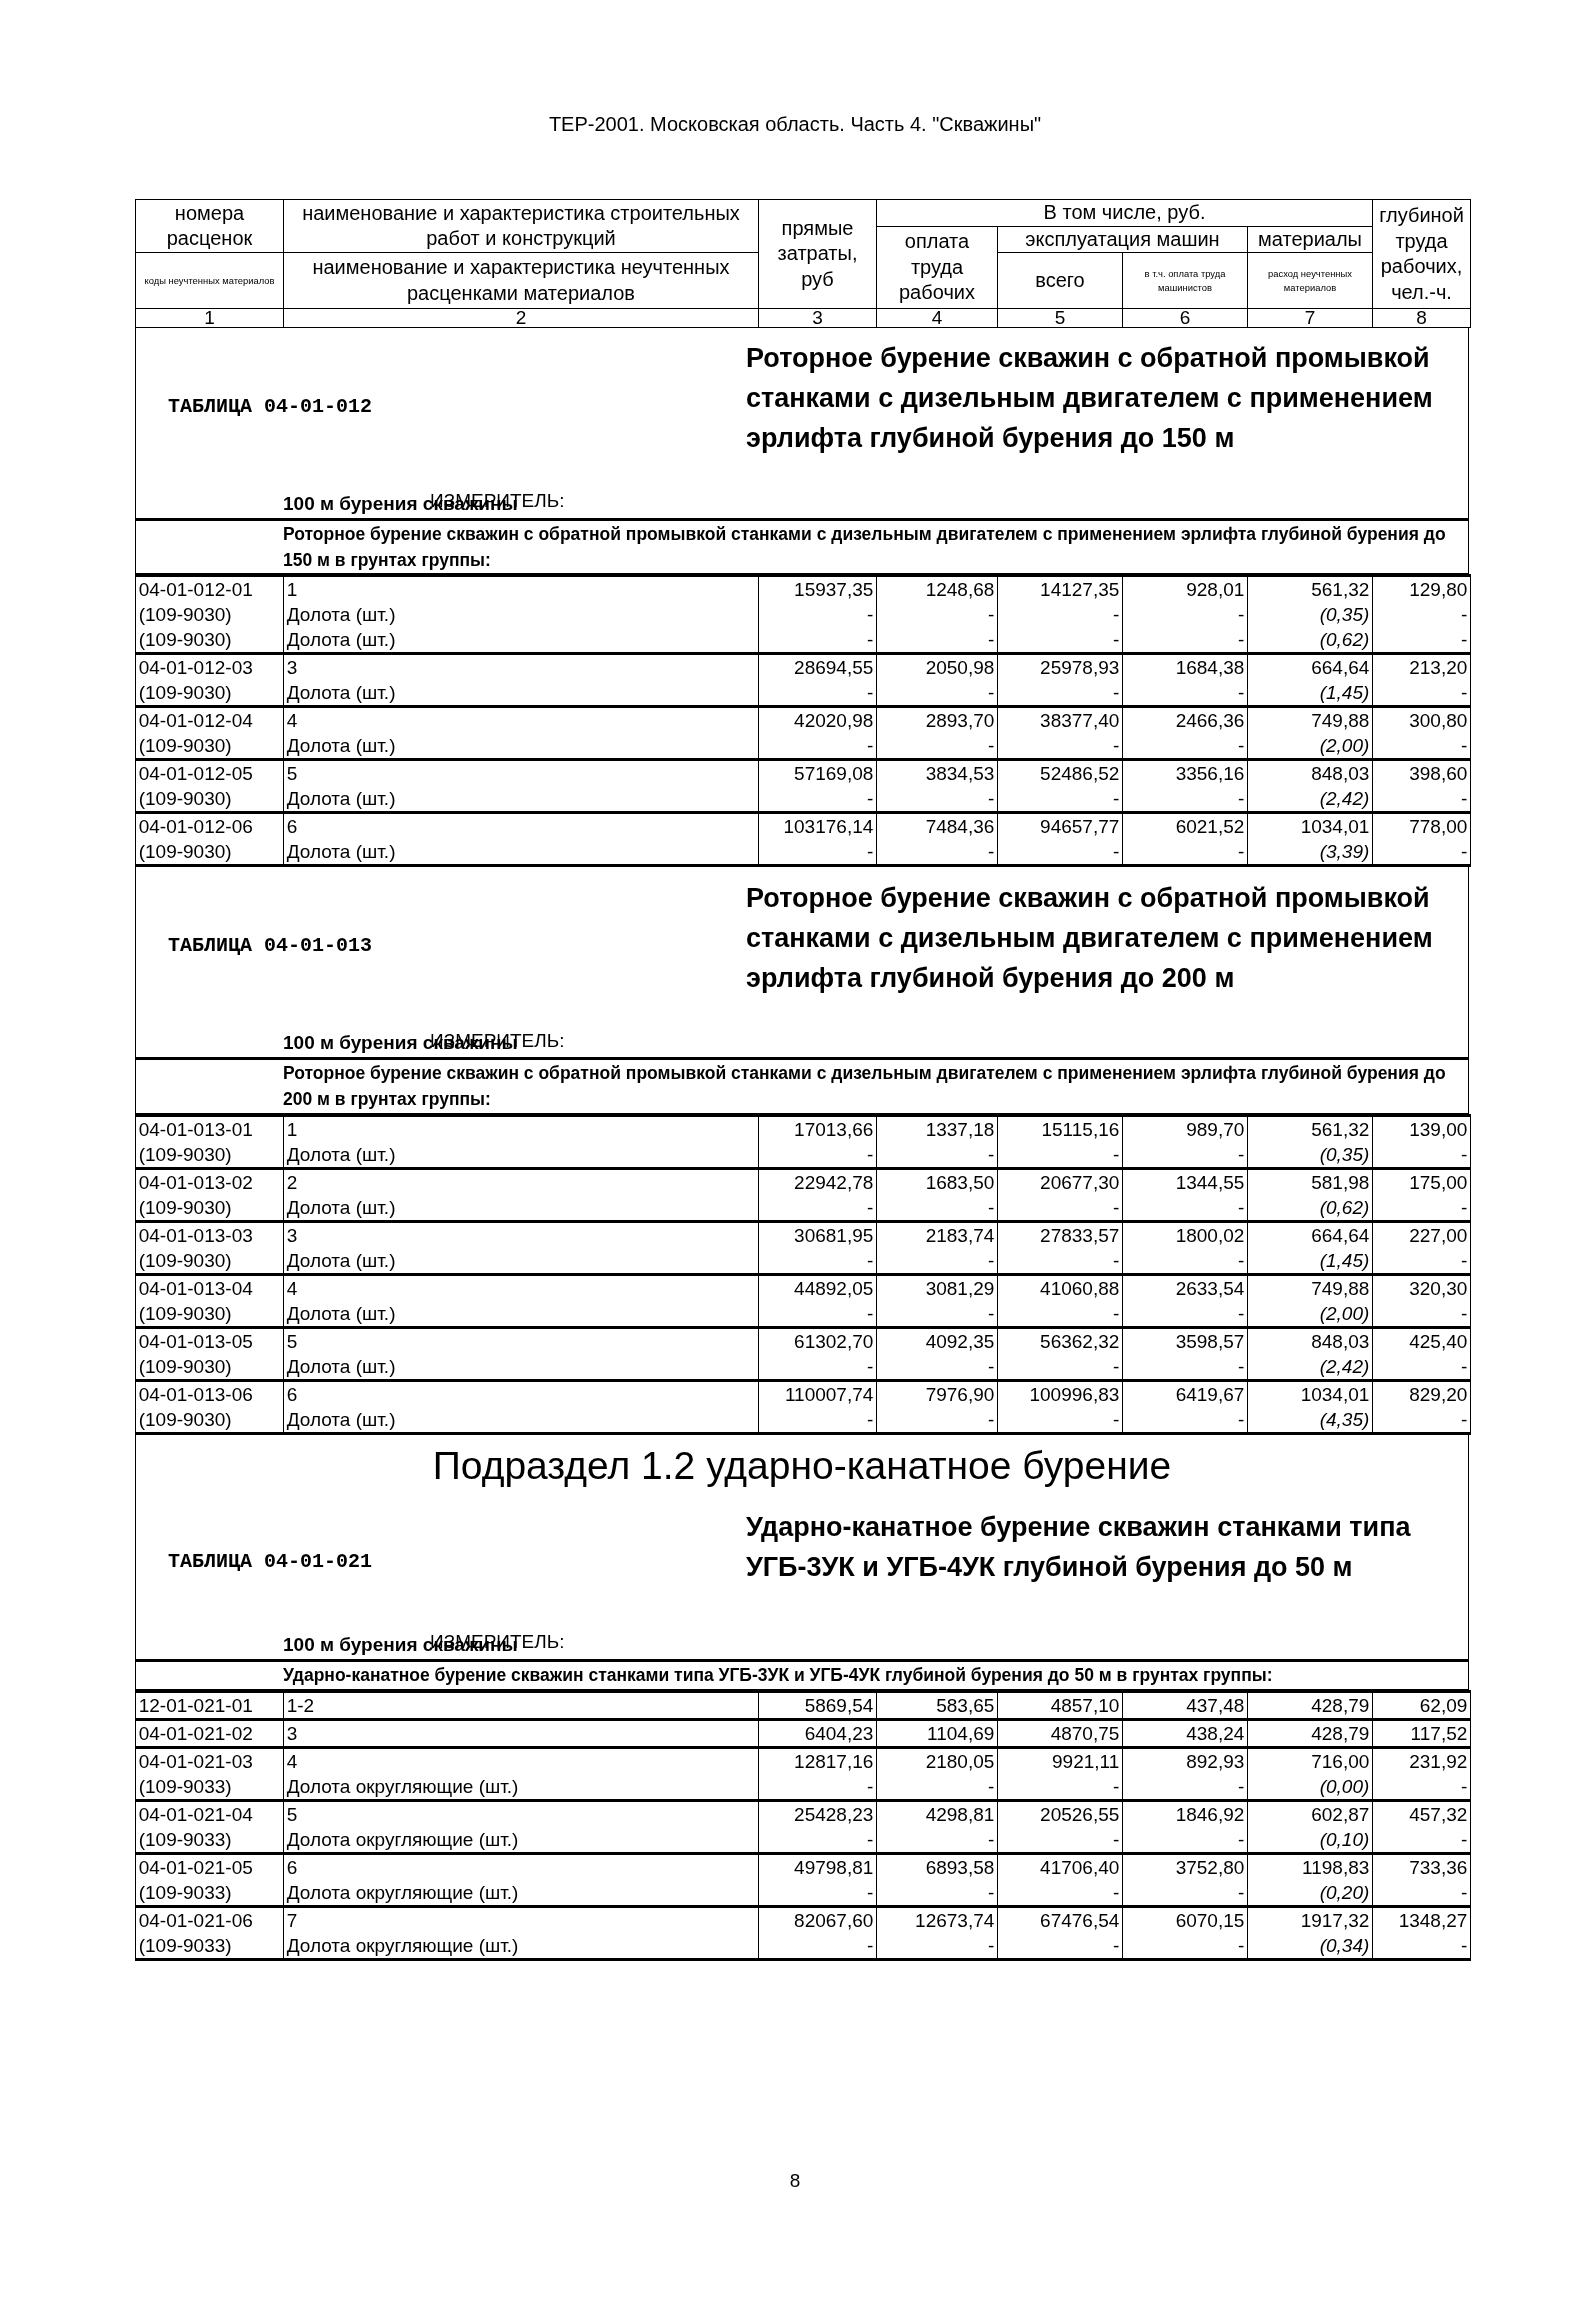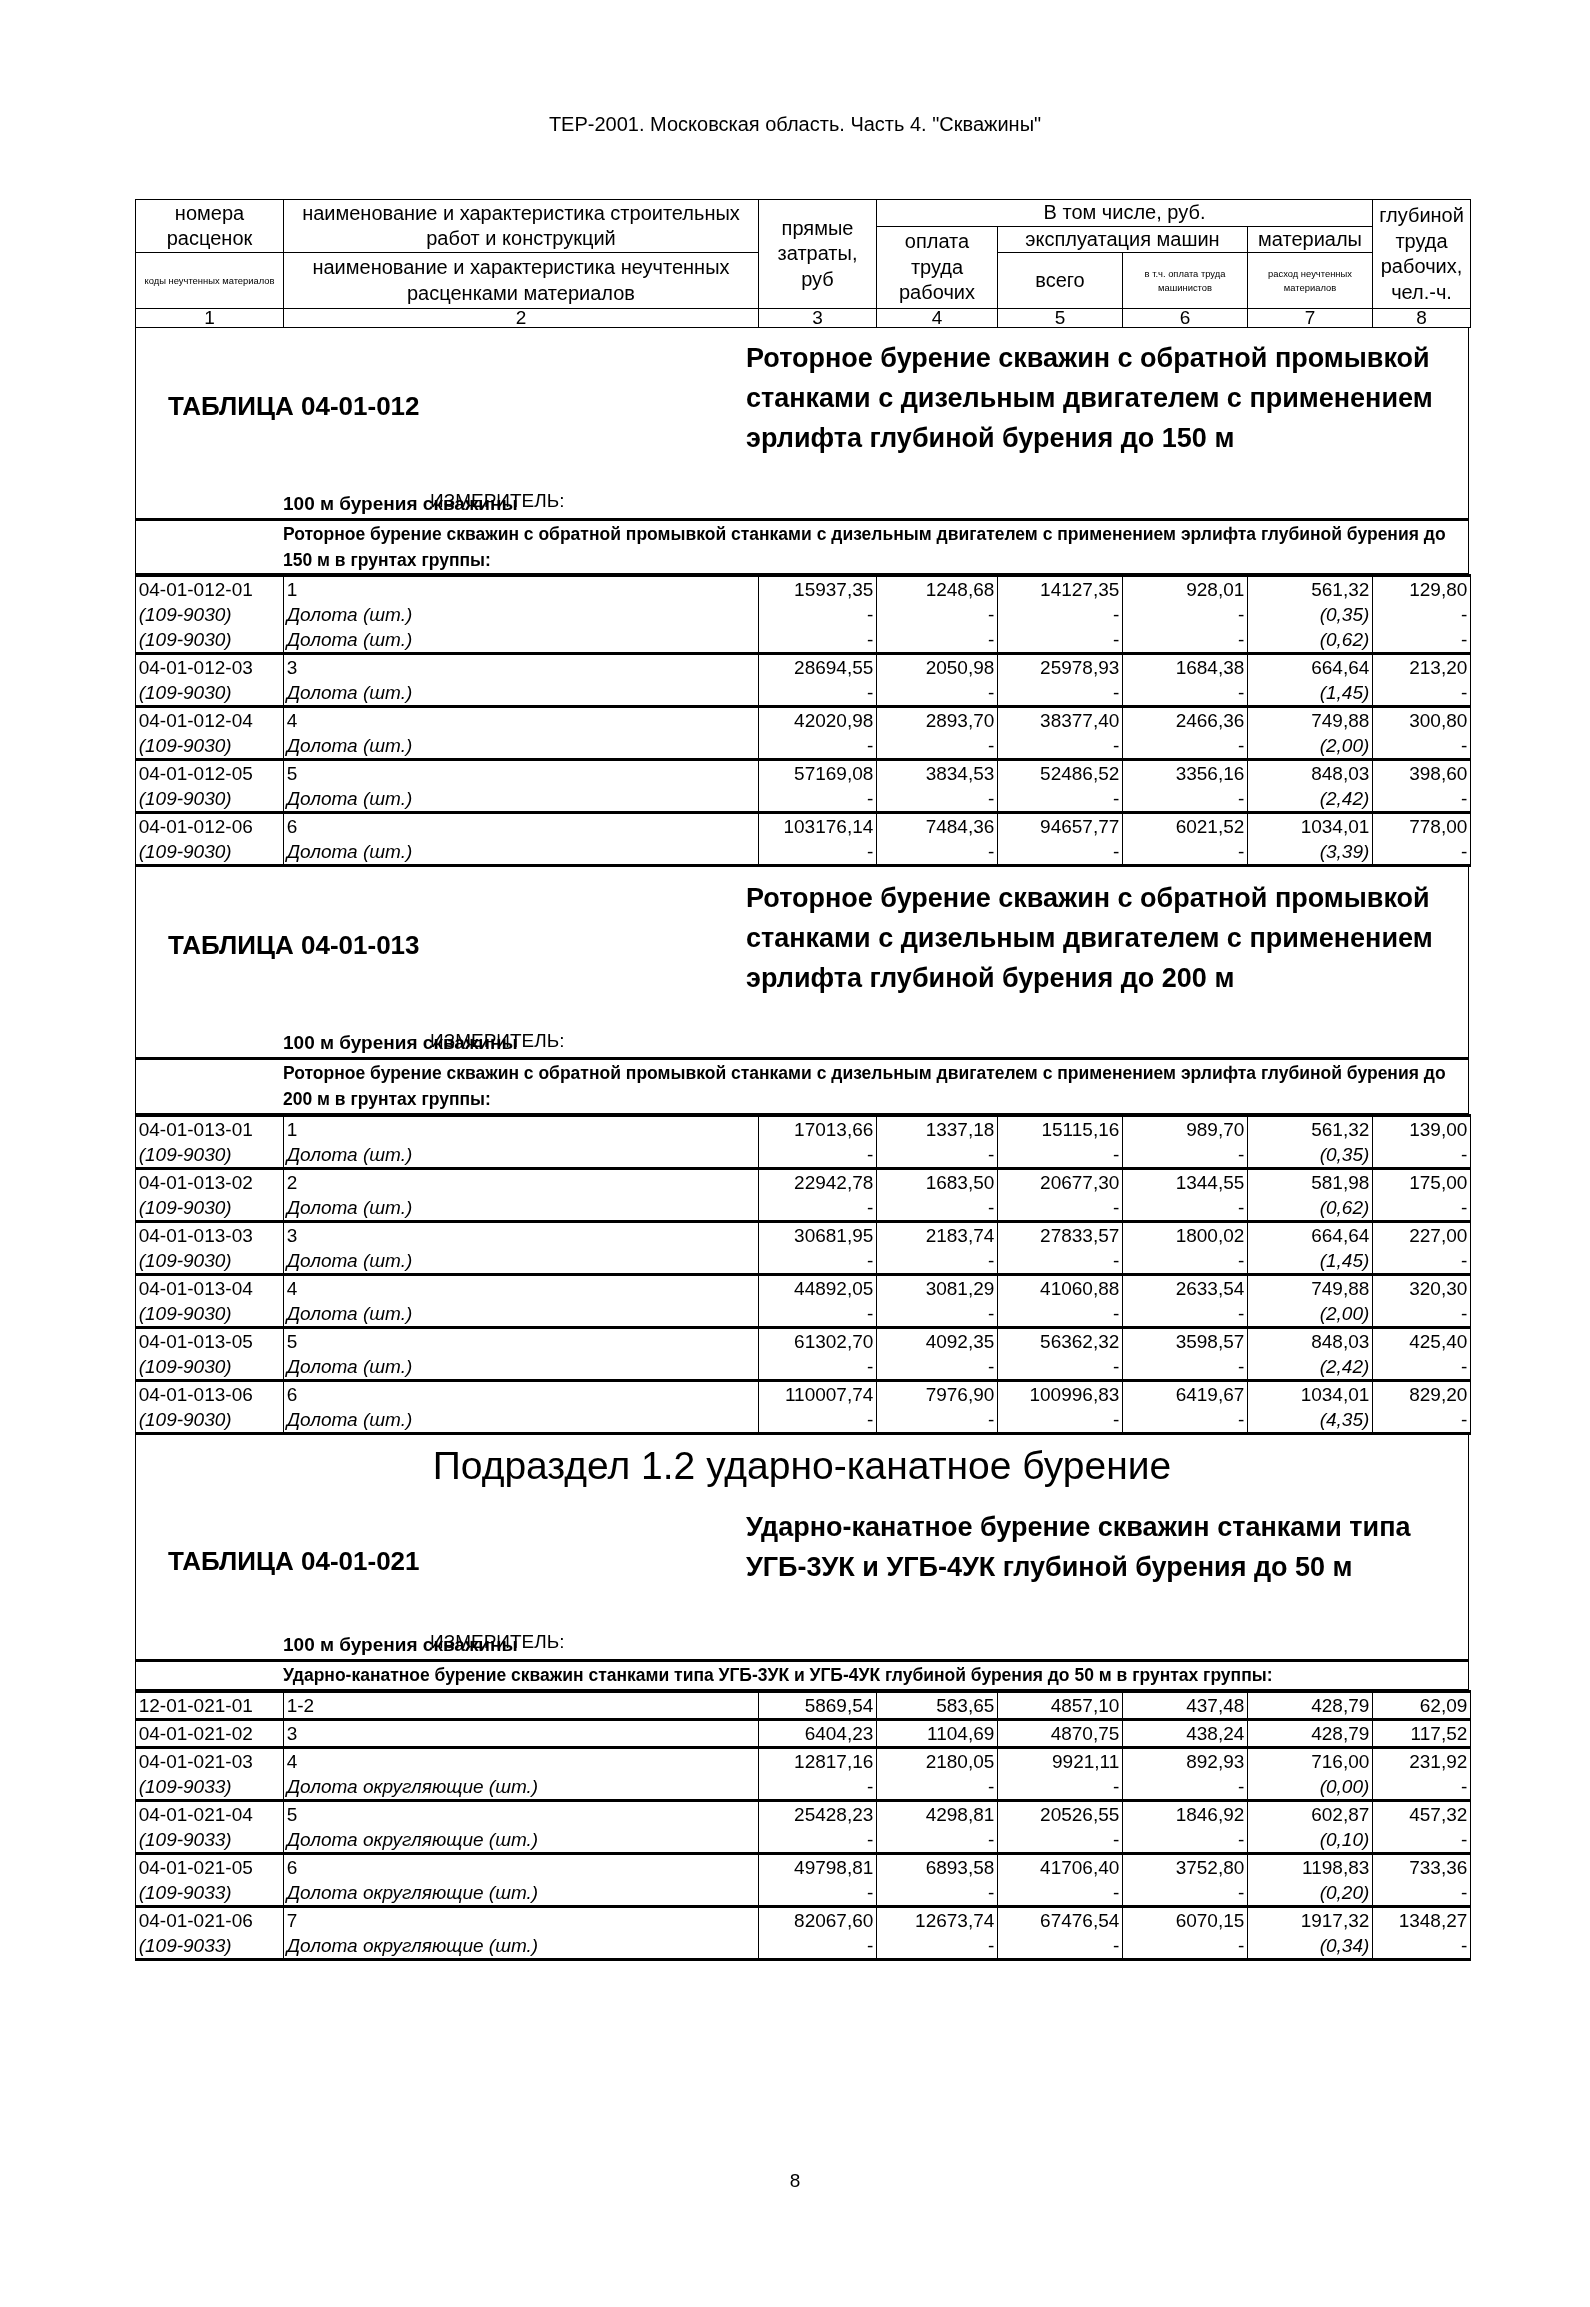--- a/index.html
+++ b/index.html
@@ -8,32 +8,32 @@
   .page-number { position: absolute; top: 2170px; left: 0; width: 1590px; text-align: center; font-size: 19px; }
   .doc { position: absolute; left: 135px; top: 199px; width: 1334px; }
   table.grid { border-collapse: collapse; width: 1334px; table-layout: fixed; padding-left: 15px; }
   table.grid td { border: 1.3px solid #000; padding: 0 4px; vertical-align: middle; overflow: hidden; white-space: nowrap; }
   .hdr td { text-align: center; font-size: 20px; line-height: 25.6px; }
   .hdr td.tiny { font-size: 9.4px; line-height: 13.5px; }
   .hdr td.small-sub { font-size: 9.4px; line-height: 13.5px; }
   .colnums td { text-align: center; font-size: 19px; height: 17.5px; line-height: 17.5px; border-bottom: 3.4px solid #000; }
   .block { border-left: 1.3px solid #000; border-right: 1.3px solid #000; position: relative; }
   .title-block { height: 156px; position: relative; }
-  .tbl-label { position: absolute; left: 32px; top: 50%; transform: translateY(-50%); font-size: 26px; font-weight: bold; }
+  .tbl-label { position: absolute; left: 32px; top: 50%; transform: translateY(-50%); font-size: 20px; font-weight: bold; font-family: Liberation Mono, monospace; }
   .tbl-desc { position: absolute; left: 610px; top: 10.8px; width: 721px; font-size: 27px; font-weight: bold; line-height: 40px; white-space: normal; }
   .measure { height: 34px; position: relative; border-bottom: 3.4px solid #000; }
   .measure span { position: absolute; left: 147px; bottom: 2.7px; font-size: 19px; }
   .measure b { font-weight: bold; }
   .subtitle { position: relative; border-bottom: 1.3px solid #000; }
   .subtitle div { margin-left: 147px; font-size: 17.5px; font-weight: bold; line-height: 25.6px; padding-top: 1.3px; white-space: normal; width: 1172px; }
   table.rows { border-collapse: collapse; width: 1334px; table-layout: fixed; }
   table.rows td { border-left: 1.3px solid #000; border-right: 1.3px solid #000; padding: 0 2.7px; font-size: 19px; height: 25px; line-height: 25px; white-space: nowrap; overflow: hidden; }
   table.rows tr.top td { border-top: 3.4px solid #000; }
   table.rows td.num { text-align: right; }
-  table.rows td.code2, table.rows td.mat { font-style: italic; }
+  table.rows td.code2, table.rows td.mat { }
   table.rows td.mat { text-decoration: none; }
   table.rows tr.last td { border-bottom: 3.4px solid #000; }
   .subsection { height: 62px; text-align: center; font-size: 39px; line-height: 62px; border-left: 1.3px solid #000; border-right: 1.3px solid #000; }
 </style>
 </head>
 <body>
 
 <div class="page-title">ТЕР-2001. Московская область. Часть 4. "Скважины"</div>
 
 <div class="doc">

